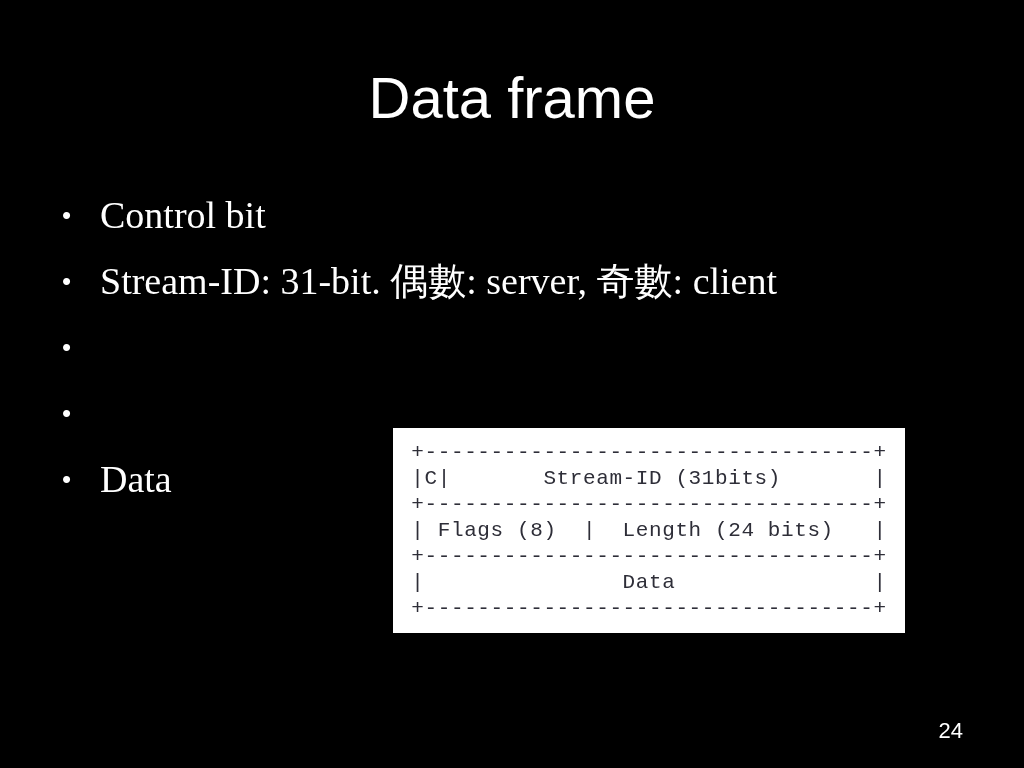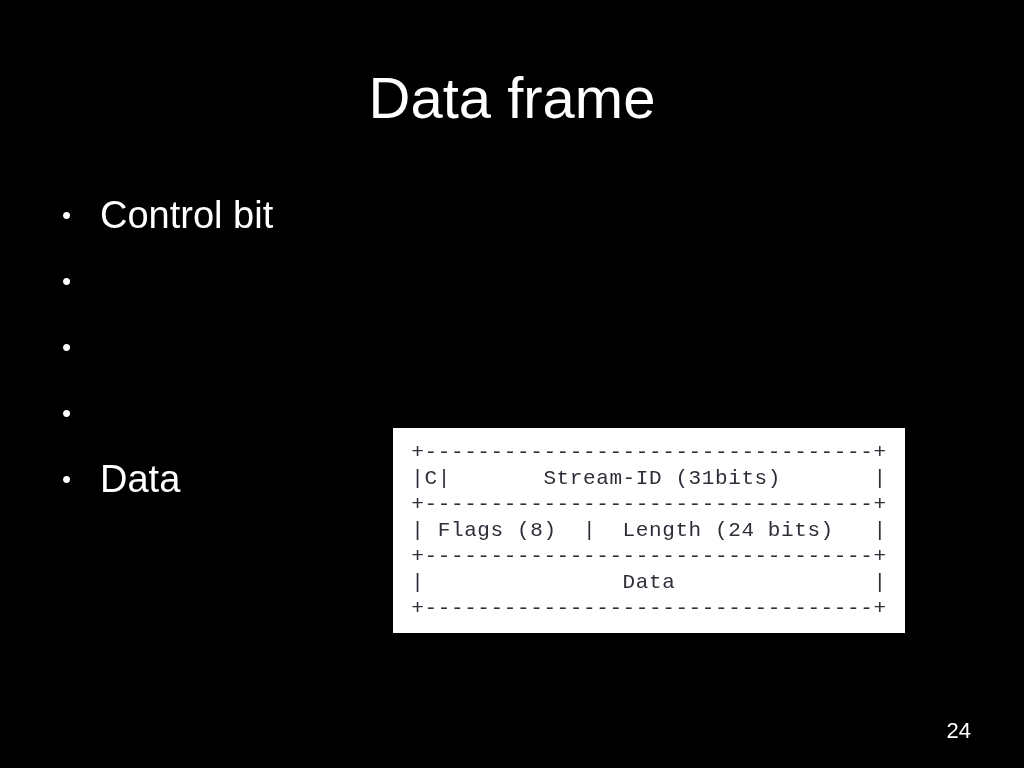--- a/index.html
+++ b/index.html
@@ -54,20 +54,21 @@
     color: var(--text);
   }
   .bullet .dot {
     flex: 0 0 42px;
     font-size: 26px;
     line-height: 1;
     padding-left: 4px;
   }
   .bullet .btext {
     flex: 1 1 auto;
+    font-family: Liberation Serif, serif;
   }
   .diagram {
     position: absolute;
     left: 393px;
     top: 428px;
     width: 512px;
     height: 205px;
     background: var(--diagram-background);
     display: flex;
     align-items: center;
@@ -77,40 +78,41 @@
     margin: 0;
     font-family: "Liberation Mono", "DejaVu Sans Mono", monospace;
     font-size: 21px;
     line-height: 26px;
     letter-spacing: 0.6px;
     color: var(--diagram-text);
     font-weight: 400;
   }
   .page-number {
     position: absolute;
-    right: 53px;
+    right: 61px;
     bottom: 24px;
     font-size: 22px;
     color: var(--text);
   }
 </style>
 </head>
 <body>
 
 <div class="slide">
 
   <h1 class="title">Data frame</h1>
 
   <ul class="bullets">
     <li class="bullet">
       <span class="dot">•</span>
       <span class="btext">Control bit</span>
     </li>
     <li class="bullet">
       <span class="dot">•</span>
+      <span class="btext">Stream-ID: 31-bit. 偶數: server, 奇數: client</span>
     </li>
     <li class="bullet">
       <span class="dot">•</span>
     </li>
     <li class="bullet">
       <span class="dot">•</span>
     </li>
     <li class="bullet">
       <span class="dot">•</span>
       <span class="btext">Data</span>

